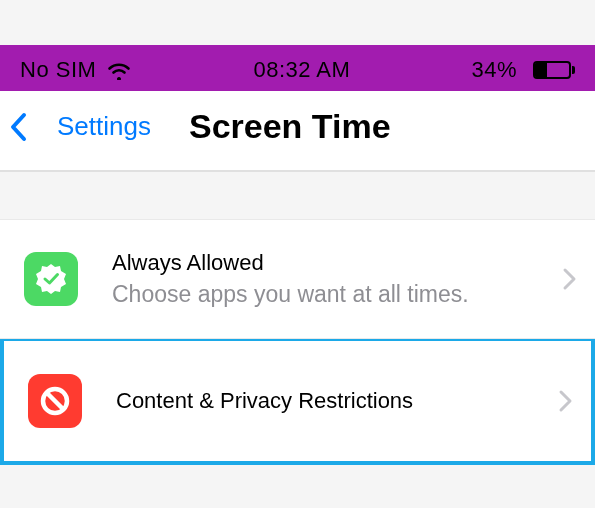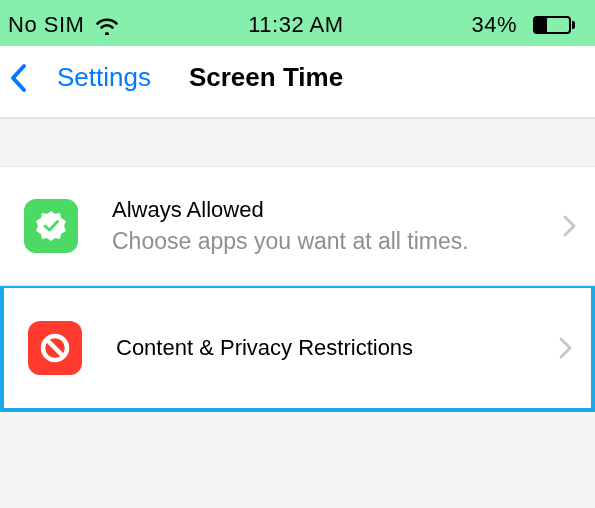--- a/index.html
+++ b/index.html
@@ -8,25 +8,26 @@
       width: 595px;
       height: 508px;
       background: #f5f5f5;
       color: #000;
       -webkit-font-smoothing: antialiased;
     }
     .status-bar {
       display: flex;
       justify-content: space-between;
       align-items: center;
-      background: #86efac;
-      padding: 12px 20px 8px 8px;
+      background: #a21caf;
+      padding: 12px 20px 8px 20px;
       font-size: 22px;
       font-weight: 400;
       letter-spacing: 0.5px;
+      margin-top: 45px;
     }
     .status-left, .status-right { display: flex; align-items: center; gap: 10px; }
     .wifi-icon svg { display: block; }
     .battery-wrap { display: flex; align-items: center; }
     .battery-body {
       width: 38px; height: 18px;
       border: 2px solid #000; border-radius: 4px;
       margin-left: 6px; position: relative;
       display: flex; align-items: center;
     }
@@ -40,21 +41,21 @@
       border-bottom: 2px solid #e0e0e0;
     }
     .back-btn {
       display: flex; align-items: center;
       color: #007aff; font-size: 26px; font-weight: 400;
       cursor: pointer;
       gap: 23px;
     }
     .back-btn .chev { display: flex; align-items: center; margin-right: 4px; }
     .nav-title {
-      font-size: 26px;
+      font-size: 34px;
       font-weight: 700;
       margin-left: 38px;
       color: #000;
     }
     .list { margin-top: 48px; }
     .row {
       display: flex; align-items: center;
       background: #fff;
       padding: 20px 10px 20px 24px;
       min-height: 120px;
@@ -92,21 +93,21 @@
   <div class="status-left">
     <span>No SIM</span>
     <span class="wifi-icon">
       <svg width="26" height="20" viewBox="0 0 26 20">
         <path d="M13 17 a2 2 0 1 0 0.001 0 Z" fill="#000"></path>
         <path d="M7.5 12.5 a8 8 0 0 1 11 0" stroke="#000" stroke-width="2.6" fill="none" stroke-linecap="round"></path>
         <path d="M3.5 8.5 a14 14 0 0 1 19 0" stroke="#000" stroke-width="2.6" fill="none" stroke-linecap="round"></path>
       </svg>
     </span>
   </div>
-  <span style="font-weight:500;">11:32 AM</span>
+  <span style="font-weight:500;">08:32 AM</span>
   <div class="status-right">
     <span>34%</span>
     <span class="battery-wrap">
       <span class="battery-body">
           <span class="battery-fill" style="width:34%"></span>
         </span>
       <span class="battery-nub"></span>
     </span>
   </div>
 </div>

